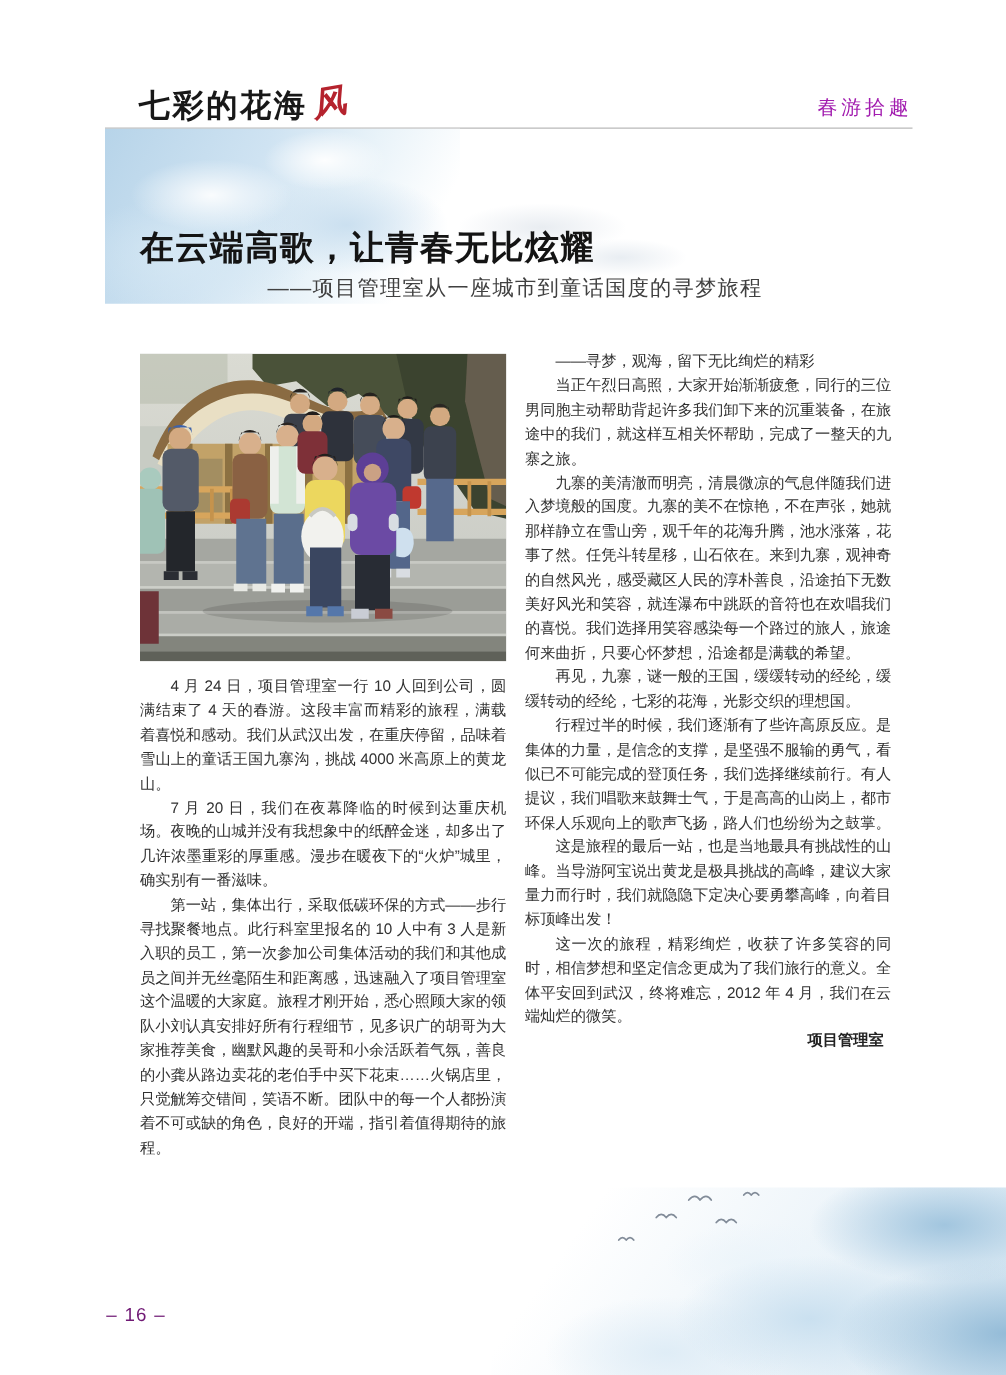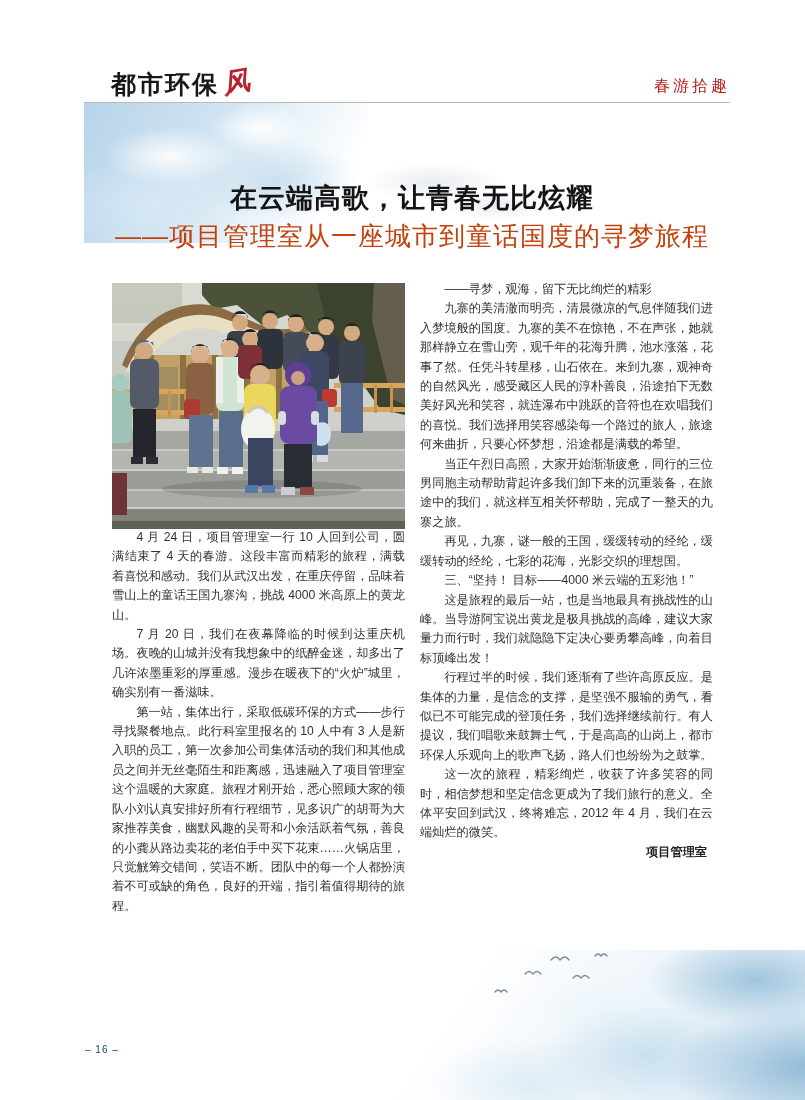--- a/index.html
+++ b/index.html
@@ -14,21 +14,21 @@
   .logo-text{
     font-size:25px;font-weight:900;color:#181818;letter-spacing:2px;
     font-family:"Liberation Sans",sans-serif;
   }
   .logo-mark{
     display:inline-block;margin-left:4px;font-size:27px;font-weight:700;
     color:#b5232e;font-family:"Liberation Serif","DejaVu Serif",serif;
     font-style:italic;transform:rotate(-10deg) translateY(-2px);
   }
   .section-label{
-    position:absolute;right:75px;top:76px;font-size:16px;color:#b91c1c;
+    position:absolute;right:75px;top:76px;font-size:16px;color:#a21caf;
     letter-spacing:3px;
   }
   .header-rule{
     position:absolute;left:84px;top:102px;width:646px;height:1px;
     background:#b9b9b9;
   }
   
   .cloud-top{
     position:absolute;left:84px;top:103px;width:284px;height:140px;
     background:
@@ -51,58 +51,58 @@
       radial-gradient(180px 80px at 100% 78%, rgba(144,185,214,.95), rgba(144,185,214,0) 75%),
       radial-gradient(150px 70px at 62% 70%, rgba(200,223,239,.95), rgba(200,223,239,0) 72%),
       radial-gradient(130px 60px at 34% 88%, rgba(222,236,246,.95), rgba(222,236,246,0) 75%),
       radial-gradient(100px 44px at 52% 40%, rgba(235,244,250,.9), rgba(235,244,250,0) 75%),
       linear-gradient(125deg, rgba(255,255,255,0) 18%, #eef5fa 55%, #d9e9f4 100%);
   }
   .birds{position:absolute;left:62px;top:2px;}
   
   .title{
     position:absolute;left:112px;top:180px;width:600px;margin:0;
-    text-align:center;font-size:27px;font-weight:700;color:#141414;
+    text-align:left;font-size:27px;font-weight:700;color:#141414;
     font-family:"Liberation Serif","DejaVu Serif",serif;letter-spacing:1px;
   }
   .subtitle{
     position:absolute;left:112px;top:219px;width:600px;margin:0;
-    text-align:center;font-size:26px;font-weight:400;color:#c2410c;
+    text-align:center;font-size:17px;font-weight:400;color:#404040;
     letter-spacing:1px;
   }
   
   .photo{
     position:absolute;left:112px;top:283px;width:293px;height:246px;
     overflow:hidden;background:#c9cbc5;
   }
   
   .col{
     position:absolute;width:293px;font-size:12.2px;line-height:19.4px;
     text-align:justify;color:#313131;
   }
   .col p{margin:0;text-indent:2em;}
-  .col-left{left:112px;top:528px;}
+  .col-left{left:112px;top:540px;}
   .col-right{left:420px;top:280px;}
   .signature{
     text-align:right;text-indent:0 !important;font-weight:700;color:#222;
     padding-right:6px;
   }
   
   .page-number{
-    position:absolute;left:85px;top:1044px;font-size:10px;color:#0c4a6e;
+    position:absolute;left:85px;top:1044px;font-size:15px;color:#701a75;
     letter-spacing:1px;
   }
 </style>
 </head>
 <body>
 
 <div class="page">
 
   <div class="logo">
-    <span class="logo-text">都市环保</span><span class="logo-mark">风</span>
+    <span class="logo-text">七彩的花海</span><span class="logo-mark">风</span>
   </div>
   <div class="section-label">春游拾趣</div>
   <div class="header-rule"></div>
 
   <div class="cloud-top"></div>
   <div class="cloud-top-wisp"></div>
 
   <h1 class="title">在云端高歌，让青春无比炫耀</h1>
   <h2 class="subtitle">——项目管理室从一座城市到童话国度的寻梦旅程</h2>
 
@@ -249,26 +249,25 @@
   </div>
 
   <div class="col col-left">
     <p>4 月 24 日，项目管理室一行 10 人回到公司，圆满结束了 4 天的春游。这段丰富而精彩的旅程，满载着喜悦和感动。我们从武汉出发，在重庆停留，品味着雪山上的童话王国九寨沟，挑战 4000 米高原上的黄龙山。</p>
     <p>7 月 20 日，我们在夜幕降临的时候到达重庆机场。夜晚的山城并没有我想象中的纸醉金迷，却多出了几许浓墨重彩的厚重感。漫步在暖夜下的“火炉”城里，确实别有一番滋味。</p>
     <p>第一站，集体出行，采取低碳环保的方式——步行寻找聚餐地点。此行科室里报名的 10 人中有 3 人是新入职的员工，第一次参加公司集体活动的我们和其他成员之间并无丝毫陌生和距离感，迅速融入了项目管理室这个温暖的大家庭。旅程才刚开始，悉心照顾大家的领队小刘认真安排好所有行程细节，见多识广的胡哥为大家推荐美食，幽默风趣的吴哥和小余活跃着气氛，善良的小龚从路边卖花的老伯手中买下花束……火锅店里，只觉觥筹交错间，笑语不断。团队中的每一个人都扮演着不可或缺的角色，良好的开端，指引着值得期待的旅程。</p>
   </div>
 
   <div class="col col-right">
     <p>——寻梦，观海，留下无比绚烂的精彩</p>
+    <p>当正午烈日高照，大家开始渐渐疲惫，同行的三位男同胞主动帮助背起许多我们卸下来的沉重装备，在旅途中的我们，就这样互相关怀帮助，完成了一整天的九寨之旅。</p>
     <p>九寨的美清澈而明亮，清晨微凉的气息伴随我们进入梦境般的国度。九寨的美不在惊艳，不在声张，她就那样静立在雪山旁，观千年的花海升腾，池水涨落，花事了然。任凭斗转星移，山石依在。来到九寨，观神奇的自然风光，感受藏区人民的淳朴善良，沿途拍下无数美好风光和笑容，就连瀑布中跳跃的音符也在欢唱我们的喜悦。我们选择用笑容感染每一个路过的旅人，旅途何来曲折，只要心怀梦想，沿途都是满载的希望。</p>
-    <p>当正午烈日高照，大家开始渐渐疲惫，同行的三位男同胞主动帮助背起许多我们卸下来的沉重装备，在旅途中的我们，就这样互相关怀帮助，完成了一整天的九寨之旅。</p>
     <p>再见，九寨，谜一般的王国，缓缓转动的经纶，缓缓转动的经纶，七彩的花海，光影交织的理想国。</p>
-    <p>三、“坚持！ 目标——4000 米云端的五彩池！”</p>
+    <p>行程过半的时候，我们逐渐有了些许高原反应。是集体的力量，是信念的支撑，是坚强不服输的勇气，看似已不可能完成的登顶任务，我们选择继续前行。有人提议，我们唱歌来鼓舞士气，于是高高的山岗上，都市环保人乐观向上的歌声飞扬，路人们也纷纷为之鼓掌。</p>
     <p>这是旅程的最后一站，也是当地最具有挑战性的山峰。当导游阿宝说出黄龙是极具挑战的高峰，建议大家量力而行时，我们就隐隐下定决心要勇攀高峰，向着目标顶峰出发！</p>
-    <p>行程过半的时候，我们逐渐有了些许高原反应。是集体的力量，是信念的支撑，是坚强不服输的勇气，看似已不可能完成的登顶任务，我们选择继续前行。有人提议，我们唱歌来鼓舞士气，于是高高的山岗上，都市环保人乐观向上的歌声飞扬，路人们也纷纷为之鼓掌。</p>
     <p>这一次的旅程，精彩绚烂，收获了许多笑容的同时，相信梦想和坚定信念更成为了我们旅行的意义。全体平安回到武汉，终将难忘，2012 年 4 月，我们在云端灿烂的微笑。</p>
     <p class="signature">项目管理室</p>
   </div>
 
   <div class="cloud-bottom">
     <svg class="birds" width="210" height="60" viewBox="0 0 210 60" xmlns="http://www.w3.org/2000/svg">
       <g stroke="#828c99" stroke-width="1.4" fill="none" stroke-linecap="round">
         <path d="M96,8 q5,-6 9,0 M105,8 q5,-6 9,0"></path>
         <path d="M70,22 q4,-5 8,0 M78,22 q4,-5 8,0"></path>
         <path d="M118,26 q4,-5 8,0 M126,26 q4,-5 8,0"></path>

